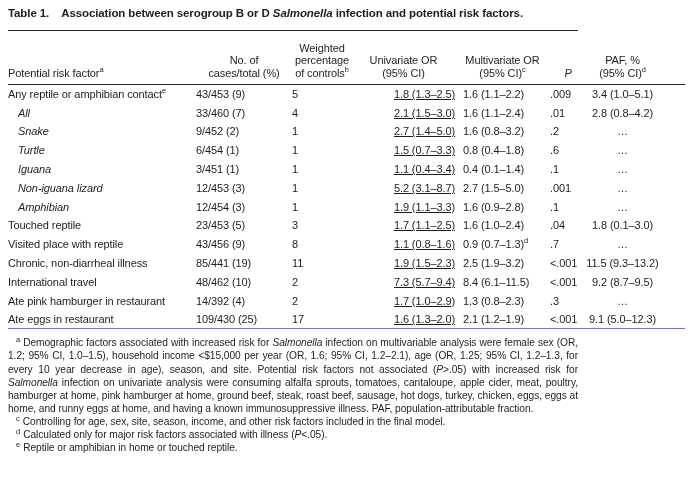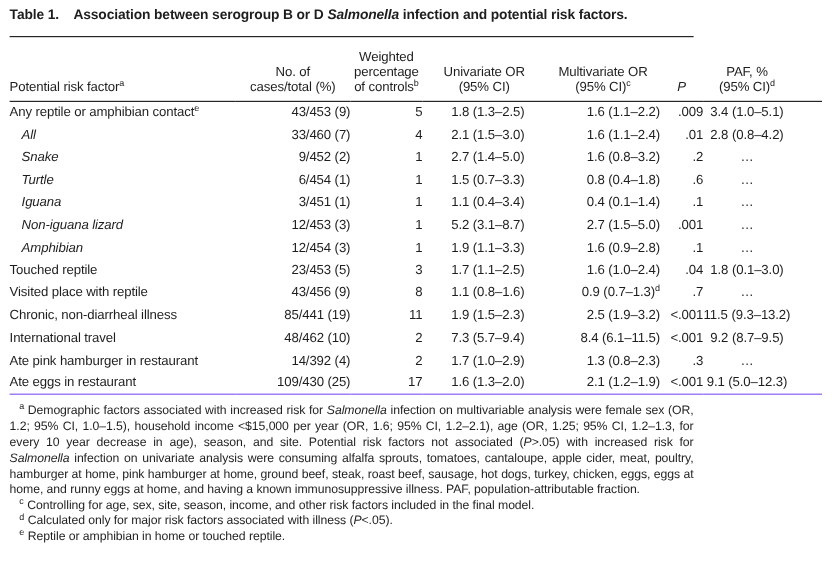--- a/index.html
+++ b/index.html
@@ -56,23 +56,23 @@
 
   tbody tr { height: 18.8px; }
   tbody td {
     padding: 0;
     white-space: nowrap;
     vertical-align: middle;
   }
   tbody tr:last-child { border-bottom: 1px solid #8b5cf6; }
   td.c-factor { text-align: left; }
   td.c-factor.indent { padding-left: 10px; font-style: italic; }
-  td.c-cases, td.c-weighted, td.c-p { text-align: right; }
-  td.c-univ { text-align: left; padding-left: 24px; }
-  td.c-multi { text-align: right; padding-left: 8px; }
+  td.c-cases, td.c-weighted, td.c-p { text-align: left; }
+  td.c-univ { text-align: right; padding-left: 24px; text-decoration: underline; }
+  td.c-multi { text-align: left; padding-left: 8px; }
   td.c-paf { text-align: center; padding-right: 26px; margin-top: 48px; }
 
   sup {
     font-size: 7.5px;
     line-height: 0;
     vertical-align: super;
   }
 
   
   .footnotes { padding-top: 7px; }

